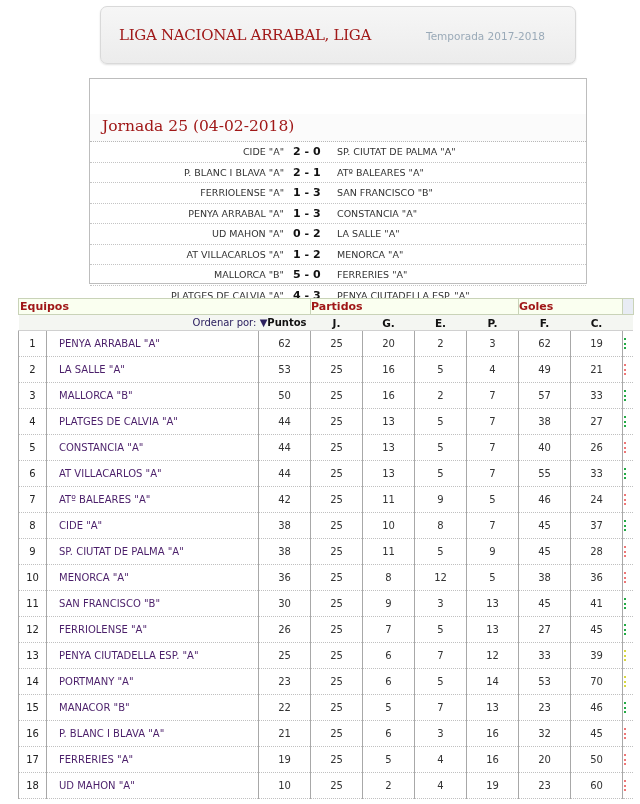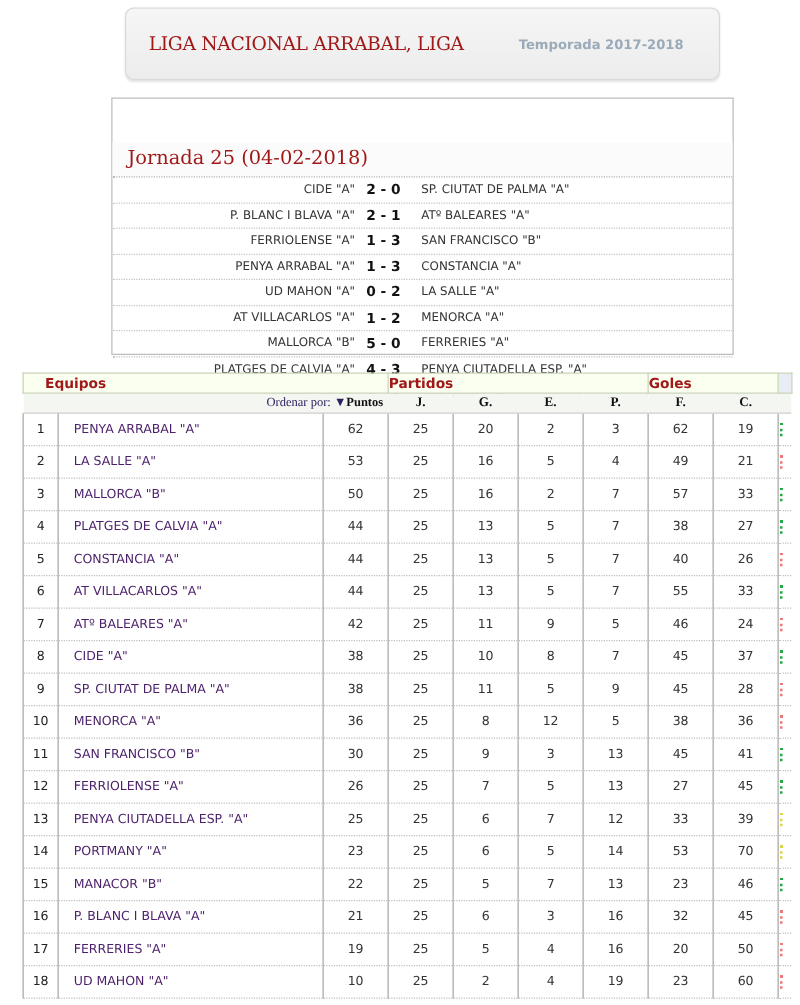--- a/index.html
+++ b/index.html
@@ -5,42 +5,42 @@
   html, body { margin: 0; padding: 0; background: #ffffff; }
   body { width: 640px; height: 804px; position: relative; overflow: hidden;
          font-family: "DejaVu Sans", sans-serif; font-size: 10px; color: #222; }
 
   
   .banner { position: absolute; left: 100px; top: 6px; width: 474px; height: 56px;
             background: linear-gradient(#f6f6f6, #ececec); border: 1px solid #d9d9d9;
             border-radius: 7px; box-shadow: 0 1px 2px rgba(0,0,0,0.12); }
   .banner-title { position: absolute; left: 18px; top: 19px; font-family: "DejaVu Serif", serif;
                   font-size: 15px; color: #a01818; letter-spacing: -0.3px; }
-  .banner-season { position: absolute; left: 314px; top: 23px; font-family: "DejaVu Sans", sans-serif;
-                   font-size: 10.5px; font-weight: bold; color: #9aaab8; text-align: center; }
+  .banner-season { position: absolute; left: 325px; top: 23px; font-family: "DejaVu Sans", sans-serif;
+                   font-size: 10.5px; font-weight: normal; color: #9aaab8; text-align: center; }
 
   
   .jornada { position: absolute; left: 89px; top: 78px; width: 496px; height: 204px;
              border: 1px solid #bdbdbd; background: #fff; }
   .jornada-head { height: 27px; background: #fbfbfb; border-bottom: 1px dotted #b8b8b8; position: relative; margin-top: 35px; }
   .jornada-title { position: absolute; left: 12px; top: 3px; font-family: "DejaVu Serif", serif;
                    font-size: 15.5px; color: #a01818; }
   .match { height: 19.5px; border-bottom: 1px dotted #c4c4c4; position: relative; font-size: 9.5px; }
   .match .home { position: absolute; right: 302px; top: 4px; text-align: right; white-space: nowrap; color: #333; }
   .match .score { position: absolute; left: 203px; top: 3px; font-weight: bold; font-size: 11px; color: #111; white-space: nowrap; }
   .match .away { position: absolute; left: 247px; top: 4px; white-space: nowrap; color: #333; }
 
   
   .standings { position: absolute; left: 18px; top: 298px; width: 640px; }
   table { border-collapse: collapse; }
   .st td, .st th { padding: 0; }
   .grp-row td { height: 15px; background: #fafff0; border: 1px solid #c9d3b8; font-weight: bold; font-size: 11px; color: #a01818; }
-  .grp-row .g-equipos { text-align: left; padding-left: 17px; }
+  .grp-row .g-equipos { text-align: left; padding-left: 1px; }
   .grp-row .g-part, .grp-row .g-gol { }
-  .sub-row td { height: 15px; background: #f4f6f2; border-bottom: 1px solid #d0d0d0; font-size: 10.5px; font-weight: bold; text-align: center; color: #111; font-family: Liberation Serif, serif; }
+  .sub-row td { height: 15px; background: #f4f6f2; border-bottom: 1px solid #d0d0d0; font-size: 10.5px; font-weight: bold; text-align: center; color: #111; }
   .sub-row .ordenar { text-align: right; padding-right: 4px; font-weight: normal; color: #2c2060; font-size: 10px; }
   .sub-row .ordenar b { color: #111; }
   .data-row td { height: 25px; border-left: 1px solid #a8a8a8; border-right: 1px solid #a8a8a8;
                  border-bottom: 1px dotted #c0c0c0; text-align: center; font-size: 10px; color: #333; }
   .data-row td.team { text-align: left; padding-left: 12px; color: #4b1f6a; }
   .data-row td.pos { color: #222; }
   .data-row td.form { width: 10px; border-right: none; text-align: left; position: relative; }
   .form-mark { position: absolute; left: 1px; top: 7px; width: 2px; height: 11px; }
 
   .c-pos { width: 28px; } .c-team { width: 212px; } .c-pts { width: 52px; }

